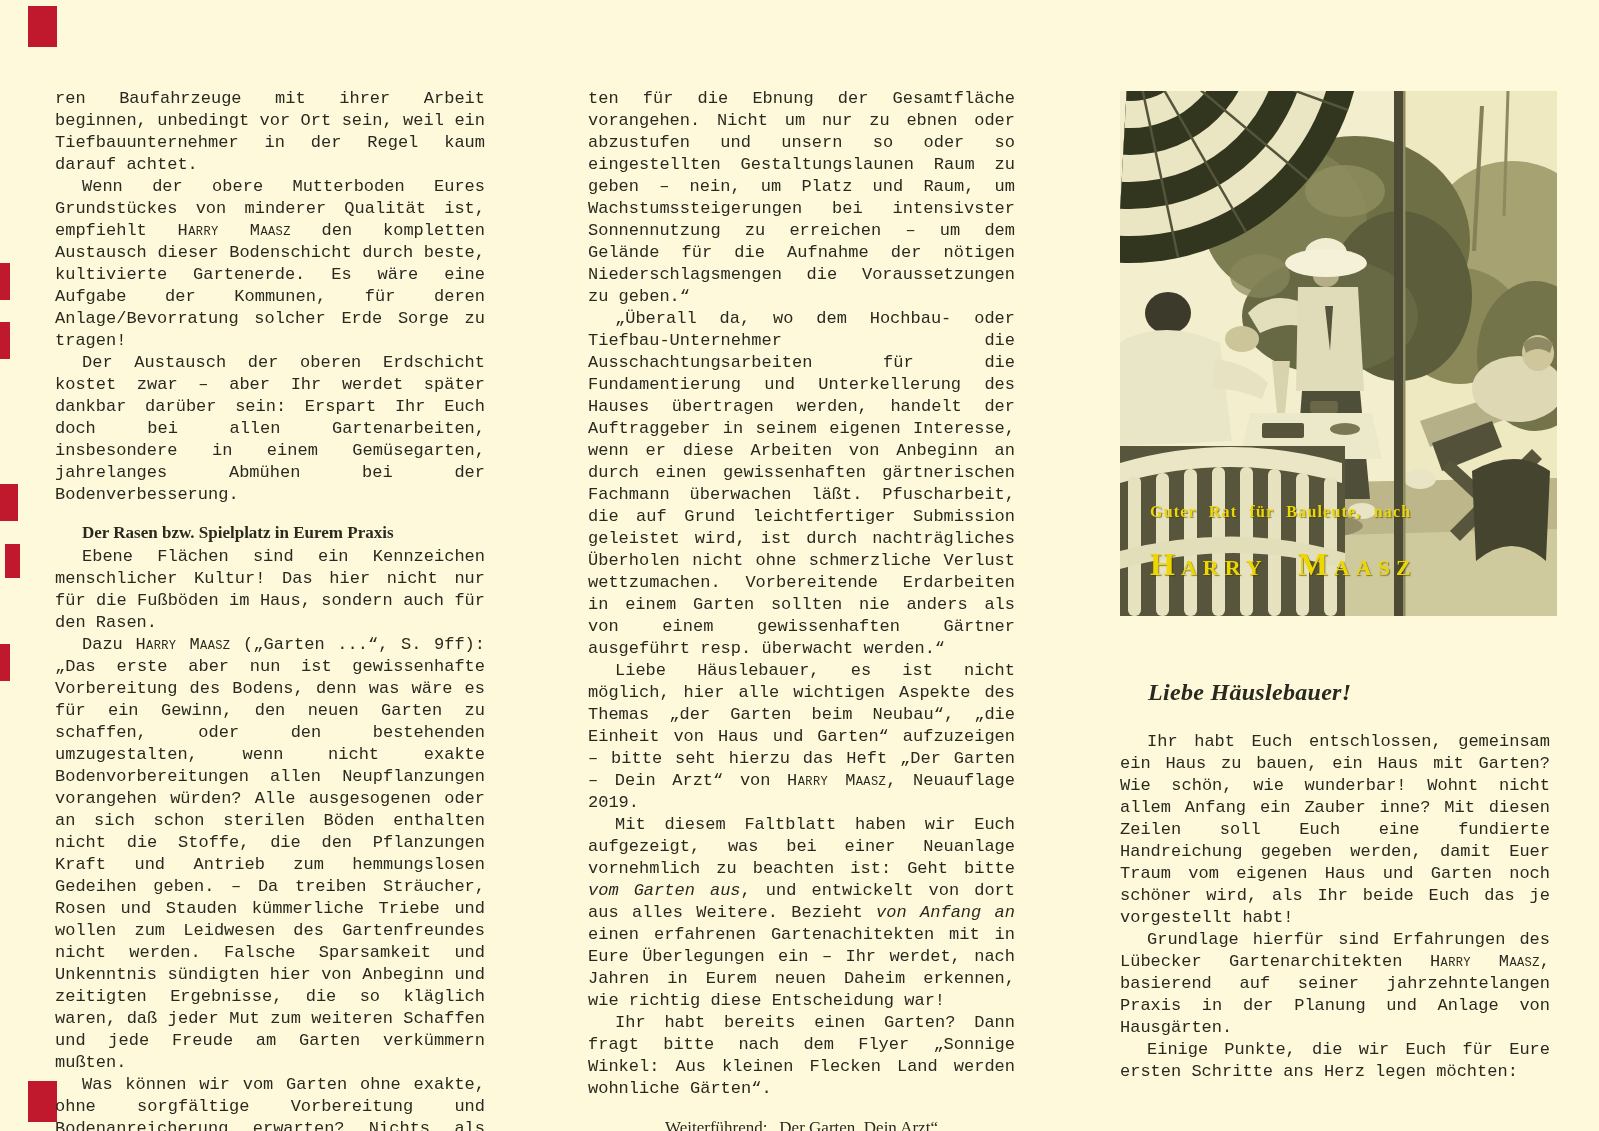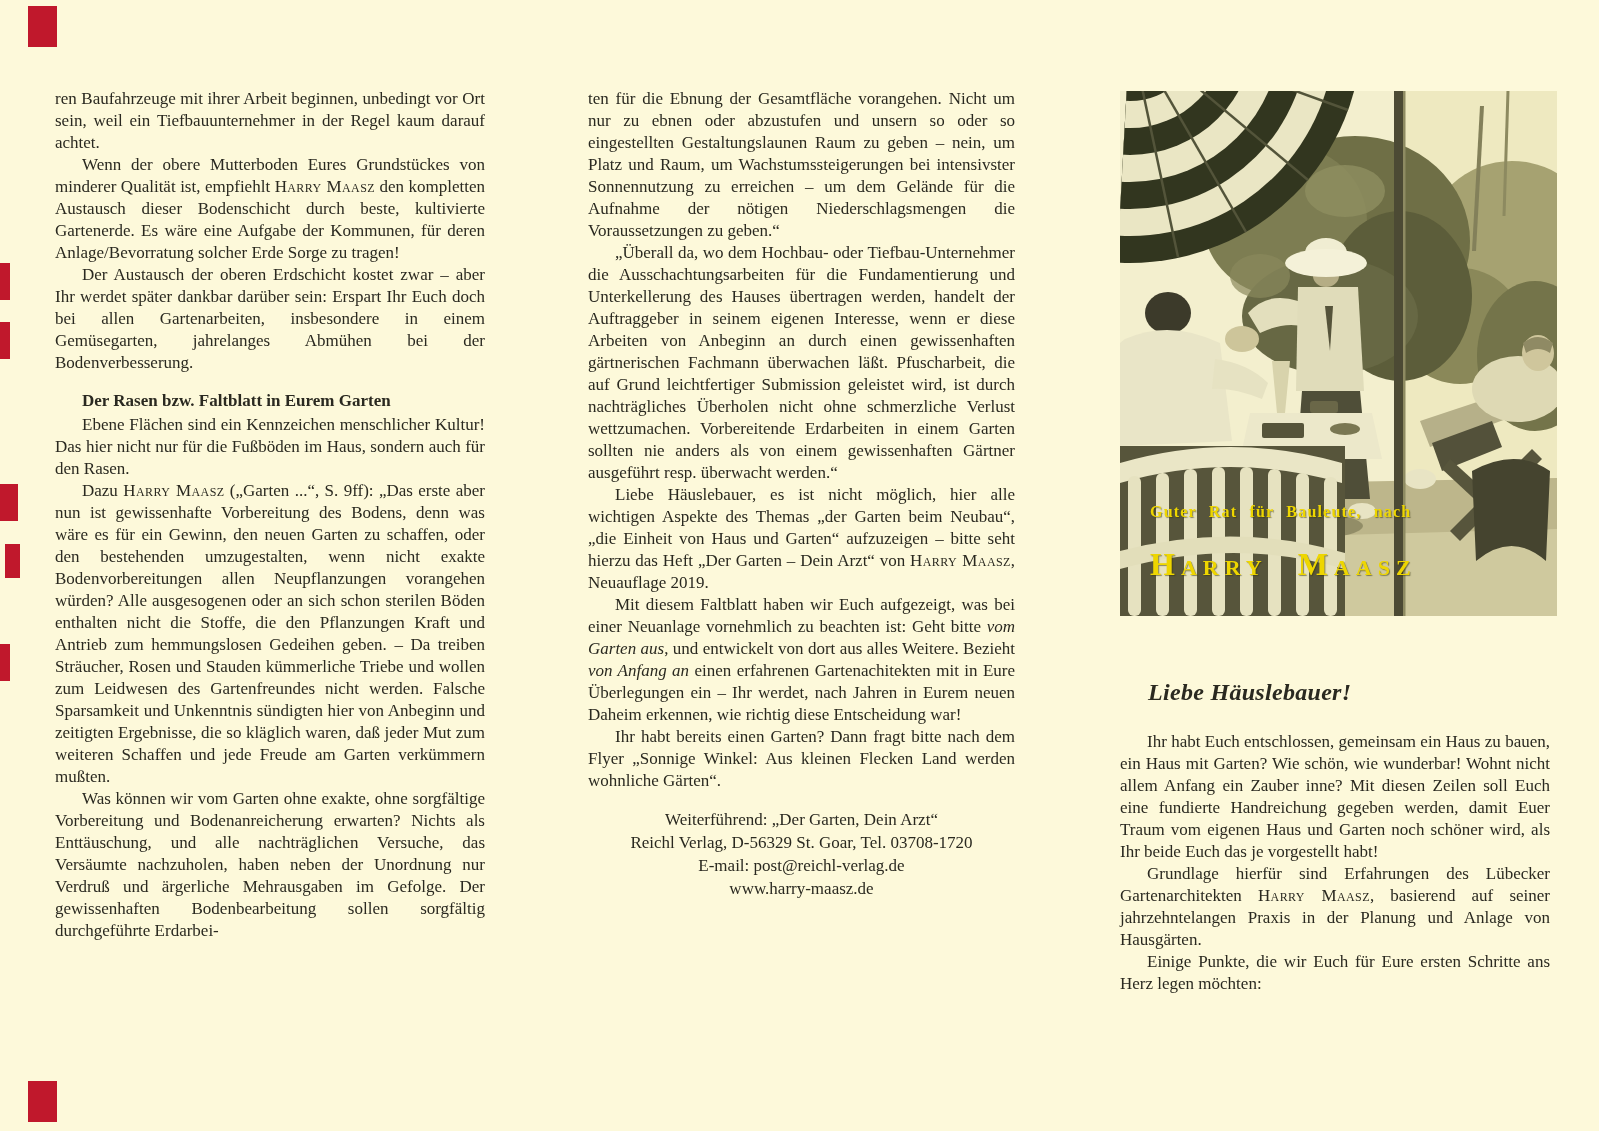--- a/index.html
+++ b/index.html
@@ -13,21 +13,21 @@
   }
   .col{
     position:absolute;
     font-size:17px;
     line-height:22px;
     text-align:justify;
   }
   #col1{left:55px;top:88px;width:430px;}
   #col2{left:588px;top:88px;width:427px;}
   #col3text{left:1120px;top:679px;width:430px;}
-  .para{margin:0;padding:0;}
+  .para{margin:0;padding:0;font-family:Liberation Mono, monospace;}
   .ind{text-indent:27px;}
   .sc{font-variant:small-caps;letter-spacing:.4px;}
   .i{font-style:italic;}
   .col-heading{font-weight:700;text-indent:27px;margin:16px 0 2px 0;}
   .salutation{
     font-style:italic;font-weight:700;
     font-size:24px;line-height:26px;
     margin:0 0 26px 0;text-indent:28px;
     text-align:left;letter-spacing:.3px;
   }
@@ -62,21 +62,21 @@
 <div class="regmark" id="rm3" style="background: rgb(192, 24, 44);"></div>
 <div class="regmark" id="rm4" style="background: rgb(192, 24, 44);"></div>
 <div class="regmark" id="rm5" style="background: rgb(192, 24, 44);"></div>
 <div class="regmark" id="rm6" style="background: rgb(192, 24, 44);"></div>
 <div class="regmark" id="rm7" style="background: rgb(192, 24, 44);"></div>
 
 <div class="col" id="col1">
     <p class="para"><span>ren Baufahrzeuge mit ihrer Arbeit beginnen, unbedingt vor Ort sein, weil ein Tiefbauunternehmer in der Regel kaum darauf achtet.</span></p>
     <p class="para ind"><span>Wenn der obere Mutterboden Eures Grundstückes von minderer Qualität ist, empfiehlt </span><span class="sc">Harry Maasz</span><span> den kompletten Austausch dieser Bodenschicht durch beste, kultivierte Gartenerde. Es wäre eine Aufgabe der Kommunen, für deren Anlage/Bevorratung solcher Erde Sorge zu tragen!</span></p>
     <p class="para ind"><span>Der Austausch der oberen Erdschicht kostet zwar – aber Ihr werdet später dankbar darüber sein: Erspart Ihr Euch doch bei allen Gartenarbeiten, insbesondere in einem Gemüsegarten, jahrelanges Abmühen bei der Bodenverbesserung.</span></p>
-    <div class="col-heading"><span>Der Rasen bzw. Faltblatt in Eurem Garten</span></div>
+    <div class="col-heading"><span>Der Rasen bzw. Spielplatz in Eurem Praxis</span></div>
     <p class="para ind"><span>Ebene Flächen sind ein Kennzeichen menschlicher Kultur! Das hier nicht nur für die Fußböden im Haus, sondern auch für den Rasen.</span></p>
     <p class="para ind"><span>Dazu </span><span class="sc">Harry Maasz</span><span> („Garten ...“, S. 9ff): „Das erste aber nun ist gewissenhafte Vorbereitung des Bodens, denn was wäre es für ein Gewinn, den neuen Garten zu schaffen, oder den bestehenden umzugestalten, wenn nicht exakte Bodenvorbereitungen allen Neupflanzungen vorangehen würden? Alle ausgesogenen oder an sich schon sterilen Böden enthalten nicht die Stoffe, die den Pflanzungen Kraft und Antrieb zum hemmungslosen Gedeihen geben. – Da treiben Sträucher, Rosen und Stauden kümmerliche Triebe und wollen zum Leidwesen des Gartenfreundes nicht werden. Falsche Sparsamkeit und Unkenntnis sündigten hier von Anbeginn und zeitigten Ergebnisse, die so kläglich waren, daß jeder Mut zum weiteren Schaffen und jede Freude am Garten verkümmern mußten.</span></p>
     <p class="para ind"><span>Was können wir vom Garten ohne exakte, ohne sorgfältige Vorbereitung und Bodenanreicherung erwarten? Nichts als Enttäuschung, und alle nachträglichen Versuche, das Versäumte nachzuholen, haben neben der Unordnung nur Verdruß und ärgerliche Mehrausgaben im Gefolge. Der gewissenhaften Bodenbearbeitung sollen sorgfältig durchgeführte Erdarbei-</span></p>
   </div>
 
 <div class="col" id="col2">
 
 <p class="para"><span>ten für die Ebnung der Gesamtfläche vorangehen. Nicht um nur zu ebnen oder abzustufen und unsern so oder so eingestellten Gestaltungslaunen Raum zu geben – nein, um Platz und Raum, um Wachstumssteigerungen bei intensivster Sonnennutzung zu erreichen – um dem Gelände für die Aufnahme der nötigen Niederschlagsmengen die Voraussetzungen zu geben.“</span></p>
     <p class="para ind"><span>„Überall da, wo dem Hochbau- oder Tiefbau-Unternehmer die Ausschachtungsarbeiten für die Fundamentierung und Unterkellerung des Hauses übertragen werden, handelt der Auftraggeber in seinem eigenen Interesse, wenn er diese Arbeiten von Anbeginn an durch einen gewissenhaften gärtnerischen Fachmann überwachen läßt. Pfuscharbeit, die auf Grund leichtfertiger Submission geleistet wird, ist durch nachträgliches Überholen nicht ohne schmerzliche Verlust wettzumachen. Vorbereitende Erdarbeiten in einem Garten sollten nie anders als von einem gewissenhaften Gärtner ausgeführt resp. überwacht werden.“</span></p>
     <p class="para ind"><span>Liebe Häuslebauer, es ist nicht möglich, hier alle wichtigen Aspekte des Themas „der Garten beim Neubau“, „die Einheit von Haus und Garten“ aufzuzeigen – bitte seht hierzu das Heft „Der Garten – Dein Arzt“ von </span><span class="sc">Harry Maasz</span><span>, Neuauflage 2019.</span></p>

